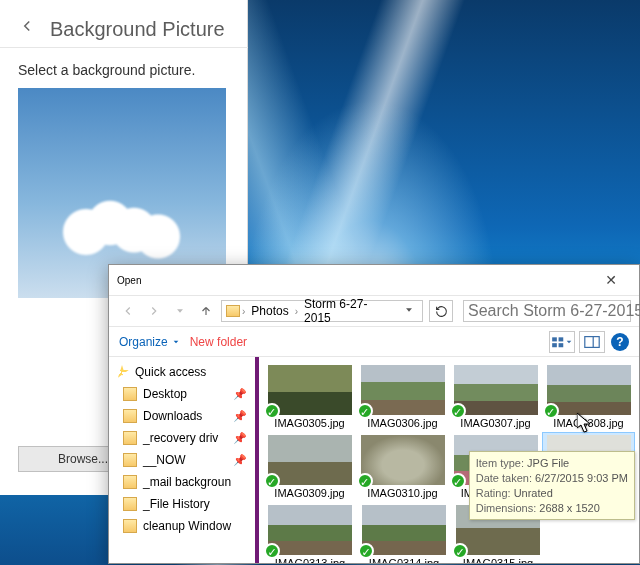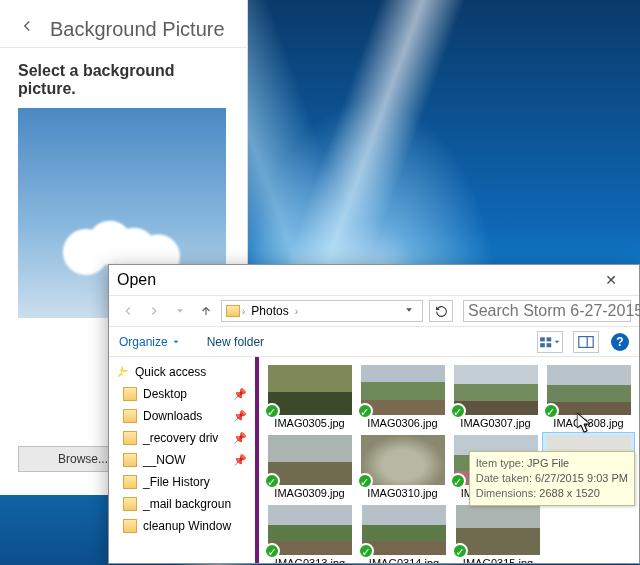--- a/index.html
+++ b/index.html
@@ -22,21 +22,21 @@
     box-shadow: inset -1px 0 0 #d9d9d9;
   }
   .settings-head {
     padding: 10px 16px 6px; display: flex; align-items: center; gap: 12px; border-bottom: 1px solid #e6e6e6;
   }
   .settings-head .back {
     width: 22px; height: 22px; display: inline-flex; align-items: center; justify-content: center;
     color: #666; font-size: 18px; cursor: pointer;
   }
   .settings-head h1 { font-size: 20px; font-weight: 300; color: #5c5c5c; margin-top: 8px; }
-  .settings-body { padding: 14px 18px; font-size: 16px; color: #333; font-weight: bold; }
+  .settings-body { padding: 14px 18px; font-size: 14px; color: #333; }
   .preview {
     margin-top: 10px; width: 208px; height: 210px;
     background: linear-gradient(180deg,#4b89c4 0%, #87b7dd 55%, #cbdeee 100%);
     position: relative; overflow: hidden;
   }
   .preview::after{
     content:""; position:absolute; left:20px; bottom:30px; width:160px; height:90px;
     background:
       radial-gradient(circle at 30% 60%, #fff 18%, transparent 19%),
       radial-gradient(circle at 45% 50%, #fff 22%, transparent 23%),
@@ -50,41 +50,41 @@
     display:flex; align-items:center; justify-content:center; cursor:pointer;
   }
 
   
   .dialog {
     position:absolute; left:108px; top:264px; width:532px; height:300px;
     background:#fff; border:1px solid #8f8f8f; box-shadow:0 4px 18px rgba(0,0,0,.35);
     display:flex; flex-direction:column; font-size:12px; color:#000;
   }
   .titlebar { height:30px; display:flex; align-items:center; padding:0 8px; }
-  .titlebar .title { flex:1; font-size:16px; }
+  .titlebar .title { flex:1; font-size:10px; }
   .titlebar .close { width:40px; height:30px; display:flex; align-items:center; justify-content:center; font-size:14px; color:#444; cursor:pointer; }
   .navrow {
     height:32px; display:flex; align-items:center; gap:4px; padding:0 8px; border-top:1px solid #e6e6e6; border-bottom:1px solid #e6e6e6;
   }
   .navbtn { width:22px; height:22px; display:inline-flex; align-items:center; justify-content:center; color:#666; cursor:pointer; }
   .navbtn.disabled { color:#bbb; cursor:default; }
   .addrbar {
     flex:1; height:22px; border:1px solid #c8c8c8; display:flex; align-items:center; padding:0 4px; gap:2px; background:#fff;
   }
   .addrbar .seg { padding:0 4px; cursor:pointer; }
   .addrbar .sep { color:#888; font-size:10px; }
   .addrbar .drop { margin-left:auto; color:#555; padding:0 4px; cursor:pointer; }
   .refresh { width:24px; height:22px; border:1px solid #c8c8c8; display:flex; align-items:center; justify-content:center; cursor:pointer; margin-left:2px; }
   .searchbox { width:168px; height:22px; border:1px solid #c8c8c8; display:flex; align-items:center; margin-left:6px; background:#fff; }
   .searchbox input { flex:1; border:none; outline:none; font-size:16px; padding:0 4px; color:#be185d; background:transparent; }
   .searchbox .mag { width:22px; text-align:center; color:#555; }
 
-  .toolrow { height:30px; display:flex; align-items:center; padding:0 10px; gap:6px; border-bottom:1px solid #e6e6e6; }
+  .toolrow { height:30px; display:flex; align-items:center; padding:0 10px; border-bottom:1px solid #e6e6e6; }
   .toolrow .org { color:#0a63b8; cursor:pointer; display:flex; align-items:center; gap:4px; }
-  .toolrow .newf { color:#0c4a6e; cursor:pointer; margin-left:21px; }
+  .toolrow .newf { color:#ef4444; cursor:pointer; margin-left:10px; }
   .toolrow .spacer { flex:1; }
   .viewbtn { width:26px; height:22px; border:1px solid transparent; display:inline-flex; align-items:center; justify-content:center; cursor:pointer; color:#3a6ea8; }
   .viewbtn.boxed { border-color:#c8c8c8; }
   .helpbtn { width:18px; height:18px; border-radius:50%; background:#0a63b8; color:#fff; font-size:12px; font-weight:bold; display:inline-flex; align-items:center; justify-content:center; margin-left:6px; cursor:pointer; }
 
   .body { flex:1; display:flex; min-height:0; }
   .navpane { width:150px; border-right:4px solid #701a75; overflow:hidden; padding:4px 0; }
   .navpane .item { height:22px; display:flex; align-items:center; gap:6px; padding:0 8px 0 14px; cursor:pointer; white-space:nowrap; }
   .navpane .item.group { padding-left:6px; font-weight:normal; }
   .navpane .item.selected { background:#cde8ff; }
@@ -174,20 +174,21 @@
     <span class="navbtn">
       <svg width="14" height="14" viewBox="0 0 24 24" fill="none" stroke="currentColor" stroke-width="2">
           <path d="M12 19V6m0 0l-6 6m6-6l6 6"></path>
         </svg>
     </span>
     <div class="addrbar">
       <span class="ico folder" style="width:14px;height:12px;"></span>
       <span class="sep">›</span>
       <span class="seg">Photos</span>
       <span class="sep">›</span>
+      <span class="seg">Storm 6-27-2015</span>
       <span class="drop">
         <svg width="10" height="10" viewBox="0 0 24 24" fill="currentColor">
             <path d="M5 8l7 8 7-8z"></path>
           </svg>
       </span>
     </div>
     <span class="refresh">
       <svg width="13" height="13" viewBox="0 0 24 24" fill="none" stroke="#333" stroke-width="2">
           <path d="M3 12a9 9 0 1 0 3-6.7L3 8"></path>
           <path d="M3 3v5h5"></path>
@@ -255,25 +256,25 @@
             <span>_recovery driv</span>
             <span class="pin">📌</span>
           </div>
           <div class="item">
             <span class="ico folder"></span>
             <span>__NOW</span>
             <span class="pin">📌</span>
           </div>
           <div class="item">
             <span class="ico folder"></span>
+            <span>_mail backgroun</span>
+          </div>
+          <div class="item">
+            <span class="ico folder"></span>
             <span>_File History</span>
-          </div>
-          <div class="item">
-            <span class="ico folder"></span>
-            <span>_mail backgroun</span>
           </div>
           <div class="item">
             <span class="ico folder"></span>
             <span>cleanup Window</span>
           </div>
         </div>
       <div style="height:6px"></div>
 
     </div>
 
@@ -349,20 +350,21 @@
             </div>
             <div>IMAG0315.jpg</div>
           </div>
         </div>
     </div>
   </div>
 
   <div class="tooltip" style="right:4px; top:150px;">
     <div><span>Item type:</span> <span>JPG File</span></div>
     <div><span>Date taken:</span> <span>6/27/2015 9:03 PM</span></div>
+    <div><span>Rating:</span> <span>Unrated</span></div>
     <div><span>Dimensions:</span> <span>2688 x 1520</span></div>
   </div>
 
   <div class="cursor" style="right:48px; top:148px;">
     <svg width="14" height="20" viewBox="0 0 14 20">
         <path d="M0 0l0 15 4-3 3 7 3-1-3-7 6 0z" fill="#fff" stroke="#000" stroke-width="1"></path>
       </svg>
   </div>
 </div>
 

